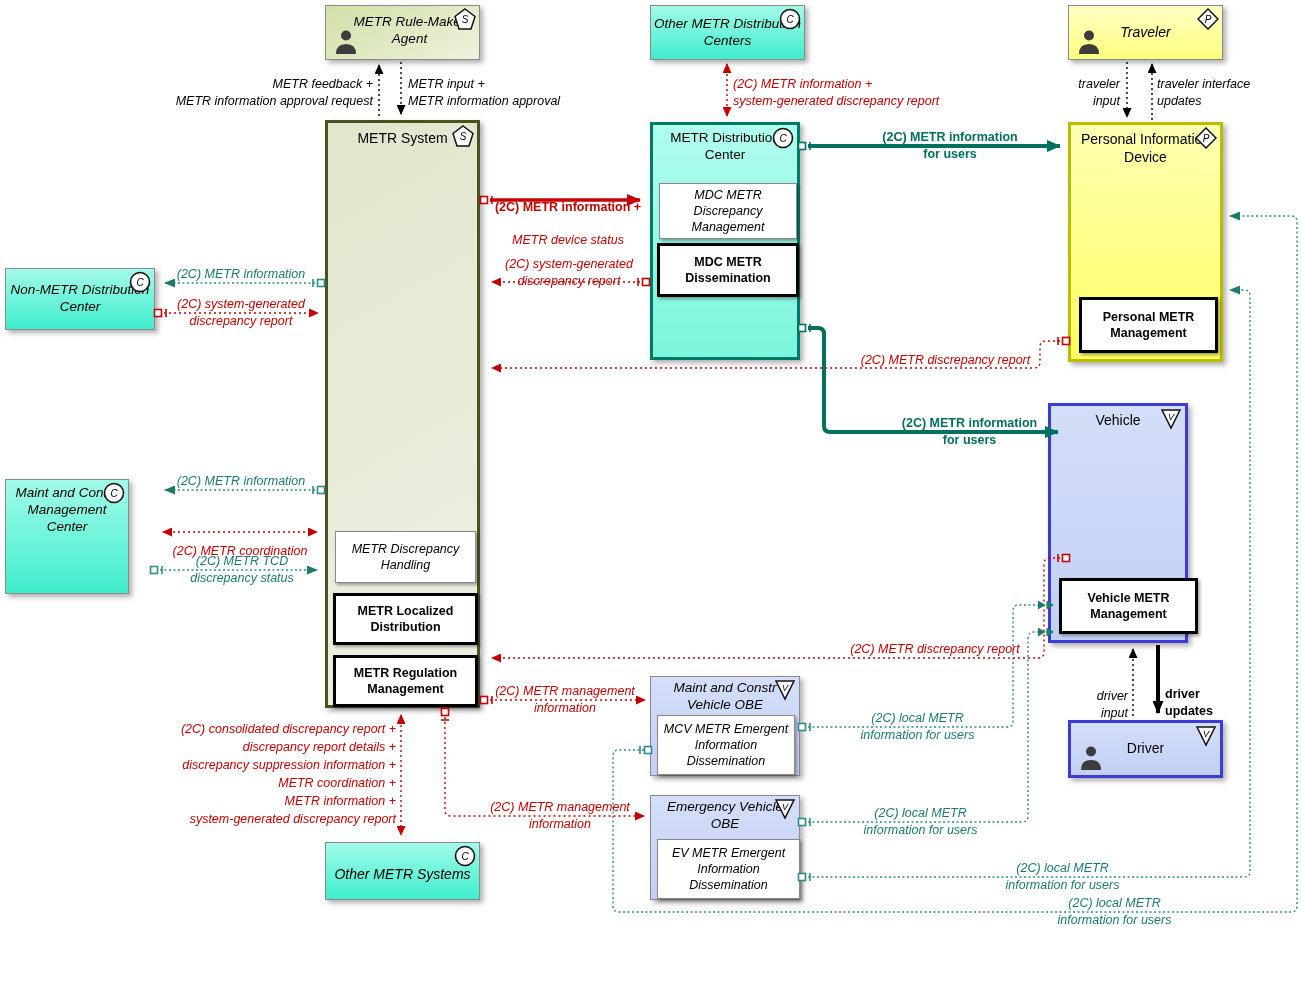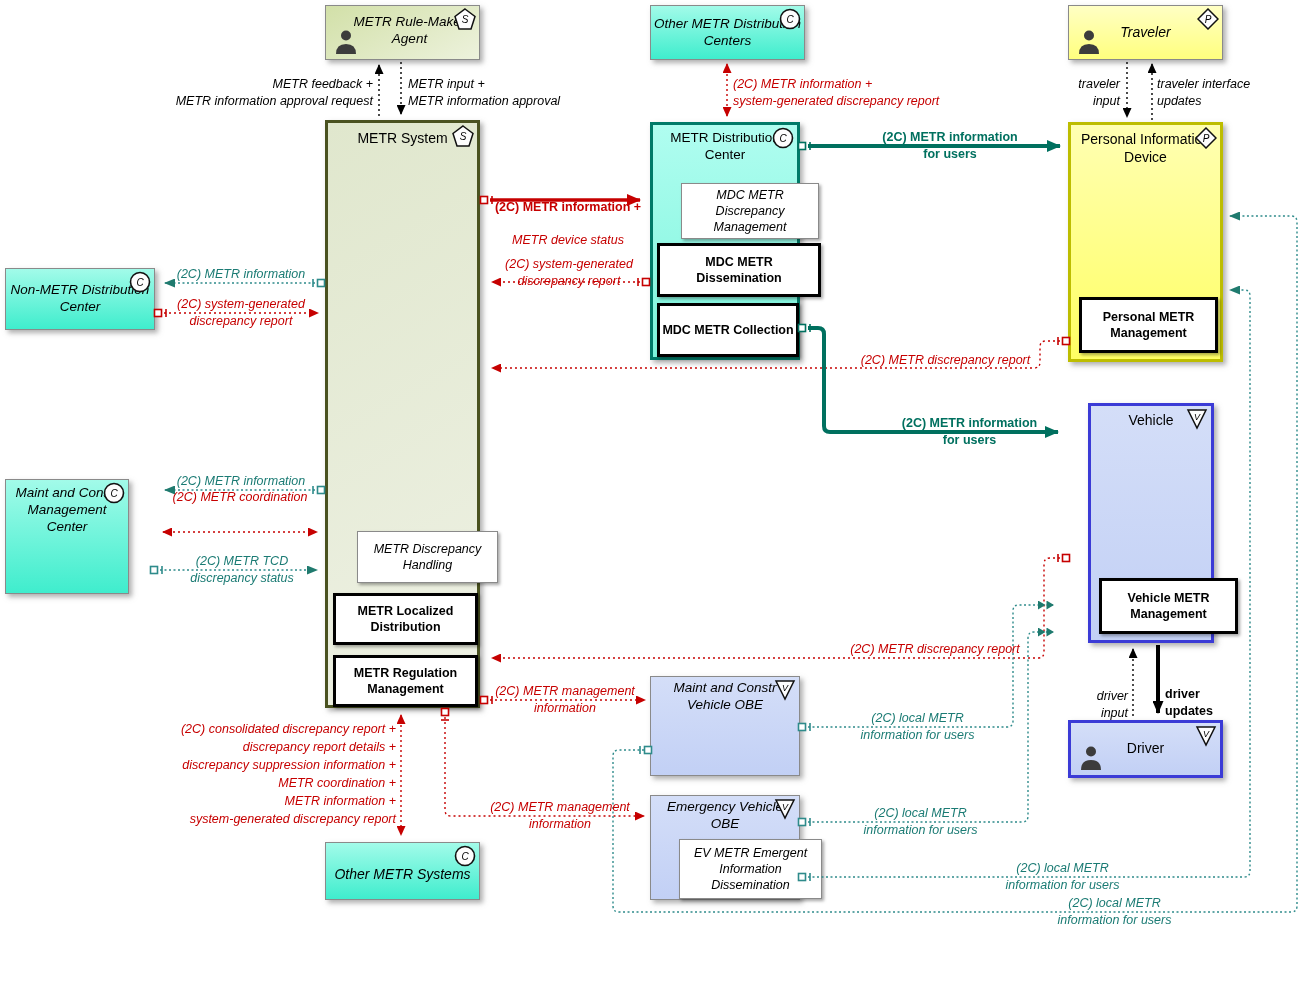--- a/index.html
+++ b/index.html
@@ -16,21 +16,21 @@
   .grad-blue{background:linear-gradient(180deg,#d4def8 0%,#c2d0f5 100%);}
   .b-thin{border:1px solid #8a8a8a;}
   .b-teal{border:3px solid #007A68;}
   .b-olive{border:3px solid #4A5220;}
   .b-yel{border:3px solid #BDBD00;}
   .b-blue{border:3px solid #3B3BD6;}
   
   .fo{position:absolute;background:#fff;box-sizing:border-box;display:flex;align-items:center;justify-content:center;
       text-align:center;box-shadow:2px 2px 3px rgba(0,0,0,.35);font-size:12.5px;line-height:1.28;padding:2px;}
   .fo-bold{border:3px solid #000;font-weight:bold;}
-  .fo-thin{border:1px solid #8a8a8a;font-style:italic;margin-left:22px;}
+  .fo-thin{border:1px solid #8a8a8a;font-style:italic;}
   
   .ti{position:absolute;left:0;right:0;text-align:center;}
   .t-ital{font-style:italic;font-size:13.5px;line-height:1.25;}
   .t-bold{font-weight:normal;font-size:13.5px;line-height:1.25;}
   .vcenter{display:flex;align-items:center;justify-content:center;height:100%;}
   
   .badge{position:absolute;top:2px;right:3px;width:22px;height:22px;}
   .person{position:absolute;left:8px;bottom:4px;width:24px;height:26px;}
   
   .fl{position:absolute;font-size:12.5px;line-height:16.5px;white-space:pre-line;font-style:italic;z-index:6;}
@@ -114,22 +114,21 @@
 
   <div class="ent grad-cyan-lt b-teal" style="left:650px;top:122px;width:150px;height:238px">
     <div class="ti t-bold" style="top:5px">METR Distribution Center</div>
     <span class="badge">
       <svg viewBox="0 0 22 22" width="22" height="22">
           <circle cx="11" cy="11" r="9.5" fill="#fdfdfd" stroke="#111" stroke-width="1.6"></circle>
           <text x="11" y="15" text-anchor="middle" font-size="10" font-style="italic">C</text>
         </svg>
     </span>
     <div class="fo fo-thin" style="left:6px;top:58px;width:138px;height:56px">MDC METR Discrepancy Management</div>
-    <div class="fo fo-bold" style="left:4px;top:118px;width:164px;height:54px">MDC METR Dissemination</div>
-    <div class="fo fo-bold" style="left:4px;top:178px;width:142px;height:54px">MDC METR Collection</div>
+    <div class="fo fo-bold" style="left:4px;top:118px;width:142px;height:54px">MDC METR Dissemination</div>
   </div>
 
   <div class="ent grad-yellow b-yel" style="left:1068px;top:122px;width:155px;height:240px">
     <div class="ti t-bold" style="top:6px;font-size:14px">Personal Information Device</div>
     <span class="badge">
       <svg viewBox="0 0 22 22" width="22" height="22">
           <polygon points="11,1 21,11 11,21 1,11" fill="#fdfdfd" stroke="#111" stroke-width="1.5"></polygon>
           <text x="11" y="15" text-anchor="middle" font-size="10" font-style="italic">P</text>
         </svg>
     </span>
@@ -149,21 +148,21 @@
   <div class="ent grad-cyan b-thin" style="left:5px;top:479px;width:124px;height:115px">
     <div class="ti t-ital" style="top:5px">Maint and Constr Management Center</div>
     <span class="badge">
       <svg viewBox="0 0 22 22" width="22" height="22">
           <circle cx="11" cy="11" r="9.5" fill="#fdfdfd" stroke="#111" stroke-width="1.6"></circle>
           <text x="11" y="15" text-anchor="middle" font-size="10" font-style="italic">C</text>
         </svg>
     </span>
   </div>
 
-  <div class="ent grad-blue b-blue" style="left:1088px;top:403px;width:126px;height:240px">
+  <div class="ent grad-blue b-blue" style="left:1048px;top:403px;width:140px;height:240px">
     <div class="ti t-bold" style="top:6px;font-size:14px">Vehicle</div>
     <span class="badge">
       <svg viewBox="0 0 22 22" width="22" height="22">
           <polygon points="2,2 20,2 11,20" fill="#fdfdfd" stroke="#111" stroke-width="1.5"></polygon>
           <text x="11" y="11.5" text-anchor="middle" font-size="9" font-style="italic">V</text>
         </svg>
     </span>
     <div class="fo fo-bold" style="left:8px;top:172px;width:139px;height:56px">Vehicle METR Management</div>
   </div>
 
@@ -184,20 +183,21 @@
   </div>
 
   <div class="ent grad-blue b-thin" style="left:650px;top:676px;width:150px;height:100px">
     <div class="ti t-ital" style="top:3px">Maint and Constr Vehicle OBE</div>
     <span class="badge">
       <svg viewBox="0 0 22 22" width="22" height="22">
           <polygon points="2,2 20,2 11,20" fill="#fdfdfd" stroke="#111" stroke-width="1.5"></polygon>
           <text x="11" y="11.5" text-anchor="middle" font-size="9" font-style="italic">V</text>
         </svg>
     </span>
+    <div class="fo fo-thin" style="left:6px;top:38px;width:138px;height:60px">MCV METR Emergent Information Dissemination</div>
   </div>
 
   <div class="ent grad-blue b-thin" style="left:650px;top:795px;width:150px;height:105px">
     <div class="ti t-ital" style="top:3px">Emergency Vehicle OBE</div>
     <span class="badge">
       <svg viewBox="0 0 22 22" width="22" height="22">
           <polygon points="2,2 20,2 11,20" fill="#fdfdfd" stroke="#111" stroke-width="1.5"></polygon>
           <text x="11" y="11.5" text-anchor="middle" font-size="9" font-style="italic">V</text>
         </svg>
     </span>
@@ -333,21 +333,21 @@
 
   <div class="fl ta-c c-teal" style="left:166px;top:266px;width:150px">(2C) METR information</div>
   <div class="fl ta-c c-red" style="left:163px;top:296px;width:156px">(2C) system-generated
 discrepancy report</div>
 
   <div class="fl ta-c c-red" style="left:848px;top:352px;width:195px">(2C) METR discrepancy report</div>
   <div class="fl ta-c c-tealb" style="left:872px;top:415px;width:195px">(2C) METR information
 for users</div>
 
   <div class="fl ta-c c-teal" style="left:166px;top:473px;width:150px">(2C) METR information</div>
-  <div class="fl ta-c c-red" style="left:161px;top:489px;width:158px">(2C) METR coordination</div>
+  <div class="fl ta-c c-red" style="left:161px;top:543px;width:158px">(2C) METR coordination</div>
   <div class="fl ta-c c-teal" style="left:168px;top:553px;width:148px">(2C) METR TCD
 discrepancy status</div>
 
   <div class="fl ta-c c-red" style="left:835px;top:641px;width:200px">(2C) METR discrepancy report</div>
   <div class="fl ta-c c-red" style="left:487px;top:683px;width:156px">(2C) METR management
 information</div>
   <div class="fl ta-c c-red" style="left:482px;top:799px;width:156px">(2C) METR management
 information</div>
   <div class="fl ta-r c-red" style="left:146px;top:720px;width:250px;line-height:18px">(2C) consolidated discrepancy report +
 discrepancy report details +

